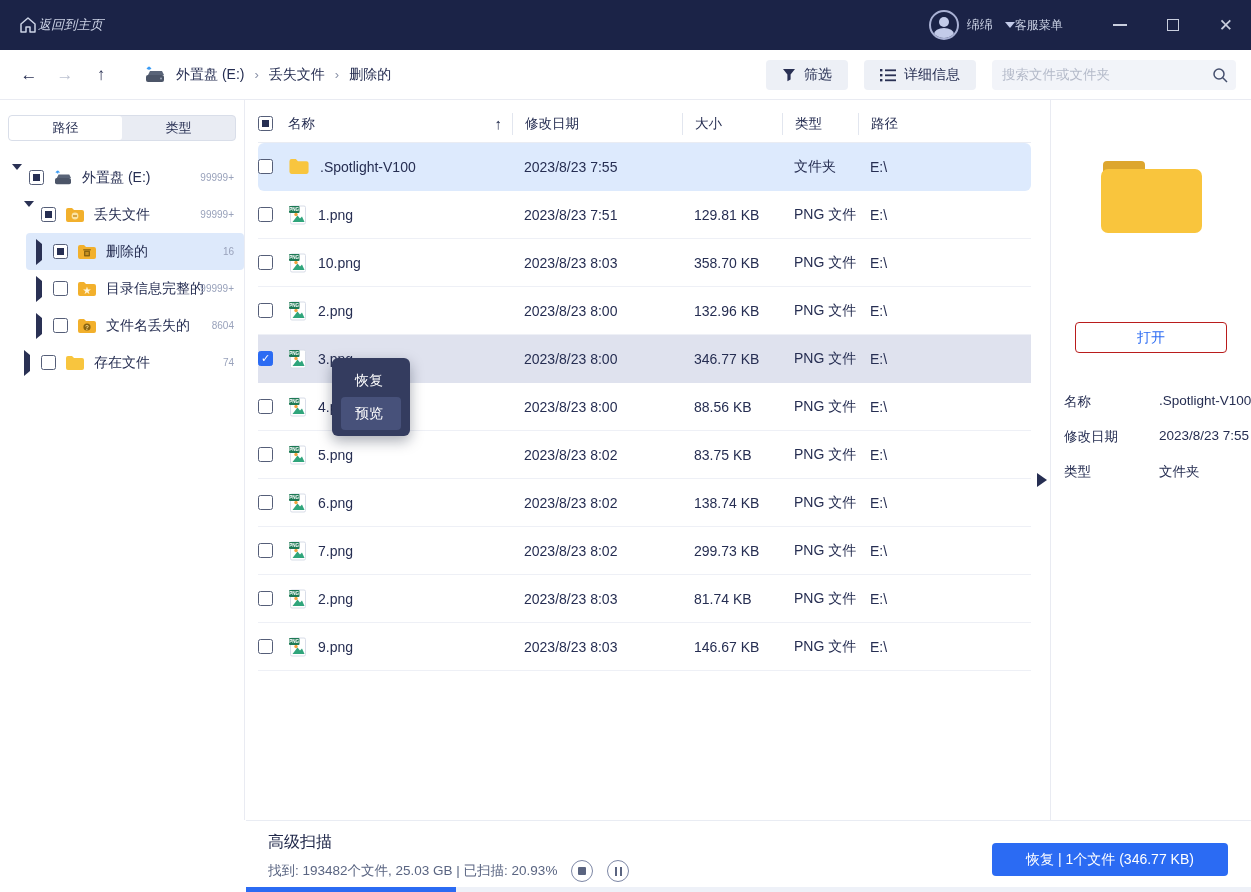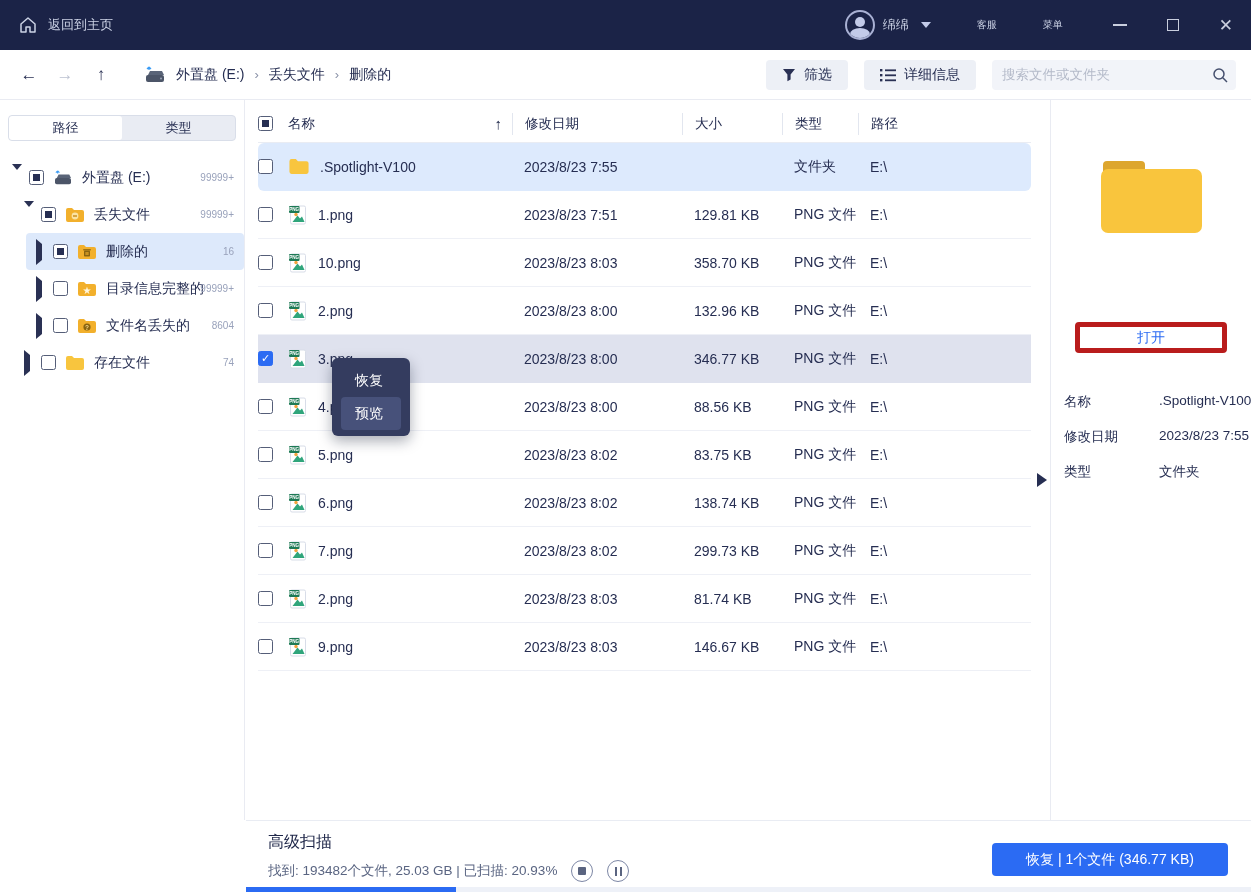--- a/index.html
+++ b/index.html
@@ -3,28 +3,28 @@
 <meta charset="utf-8">
 <style>
   * { margin:0; padding:0; box-sizing:border-box; }
   html,body { background:#9aa0ac; }
   body { font-family:"Liberation Sans","DejaVu Sans",sans-serif; }
   .app { position:relative; width:1251px; height:892px; background:#fff; overflow:hidden; color:#262e52; }
 
   
   .titlebar { position:absolute; left:0; top:0; width:1251px; height:50px; background:#1b2347;
               display:flex; align-items:center; color:#ccd3e6; font-size:13px; padding:0 18px; }
-  .tb-home { display:flex; align-items:center; gap:10px; cursor:default; }
+  .tb-home { display:flex; align-items:center; cursor:default;font-style:italic; }
   .tb-right { margin-left:auto; display:flex; align-items:center;font-family:Liberation Serif, serif; }
   .avatar { width:30px; height:30px; border-radius:50%; border:2px solid #a9b1d4; position:relative; overflow:hidden; }
   .avatar .head { position:absolute; left:8px; top:5px; width:10px; height:10px; border-radius:50%; background:#c3cbe9; }
   .avatar .bodyy { position:absolute; left:3px; top:16px; width:20px; height:12px; border-radius:50% 50% 0 0; background:#c3cbe9; }
   .tb-user { display:flex; align-items:center; gap:8px; margin-left:12px; }
   .caret-down { width:0; height:0; border-left:5px solid transparent; border-right:5px solid transparent; border-top:6px solid #c3cbe9; margin-left:4px; }
-  .tb-link { margin-left:46px; font-size:10px; }
+  .tb-link { font-size:12px; }
   .tb-ctrls { display:flex; align-items:center; margin-left:50px; gap:40px; }
   .win-min { width:14px; height:2px; background:#c9cede; }
   .win-max { width:12px; height:12px; border:1.5px solid #c9cede; }
   .win-close { font-size:17px; color:#c9cede; line-height:1; }
 
   
   .toolbar { position:absolute; left:0; top:50px; width:1251px; height:50px; background:#fff;
              border-bottom:1px solid #e9ebf2; display:flex; align-items:center; padding:0 15px 0 18px; font-size:14px; }
   .nav-arrow { font-size:17px; color:#2a3154; width:22px; text-align:center; margin-right:14px; }
   .nav-arrow.disabled { color:#bcc2d1; }
@@ -92,21 +92,21 @@
   
   .ctx { position:absolute; left:86px; top:258px; width:78px; background:#343c5f; border-radius:6px;
          padding:6px 9px; box-shadow:0 5px 14px rgba(10,16,40,.35); z-index:6; }
   .ctx-item { height:33px; line-height:33px; color:#fff; font-size:14px; padding-left:14px; border-radius:4px; }
   .ctx-item.active { background:#47517a; }
 
   
   .rightpanel { position:absolute; left:1051px; top:100px; width:200px; height:720px; background:#fff; }
   .rp-divider { position:absolute; left:1050px; top:100px; width:1px; height:720px; background:#e9ebf2; }
   .pv-folder { position:absolute; left:48px; top:55px; }
-  .open-btn { position:absolute; left:24px; top:222px; width:152px; height:31px; border:5px solid #b91c1c;
+  .open-btn { position:absolute; left:24px; top:222px; width:152px; height:31px; border:1px solid #b91c1c;
               border-radius:4px; color:#2b6bf3; font-size:14px; display:flex; align-items:center; justify-content:center; background:#fff; }
   .details { position:absolute; left:13px; top:293px; right:0; }
   .drow { display:flex; margin-bottom:17px; font-size:13.5px; white-space:nowrap; }
   .dlabel { width:95px; flex:none; }
   .dvalue { overflow:hidden; }
   .collapse-arr { position:absolute; left:1037px; top:473px; width:0; height:0;
                   border-top:7px solid transparent; border-bottom:7px solid transparent; border-left:10px solid #262e52; z-index:3; }
 
   
   .bottombar { position:absolute; left:0; top:820px; width:1251px; height:72px; background:#fff; }

